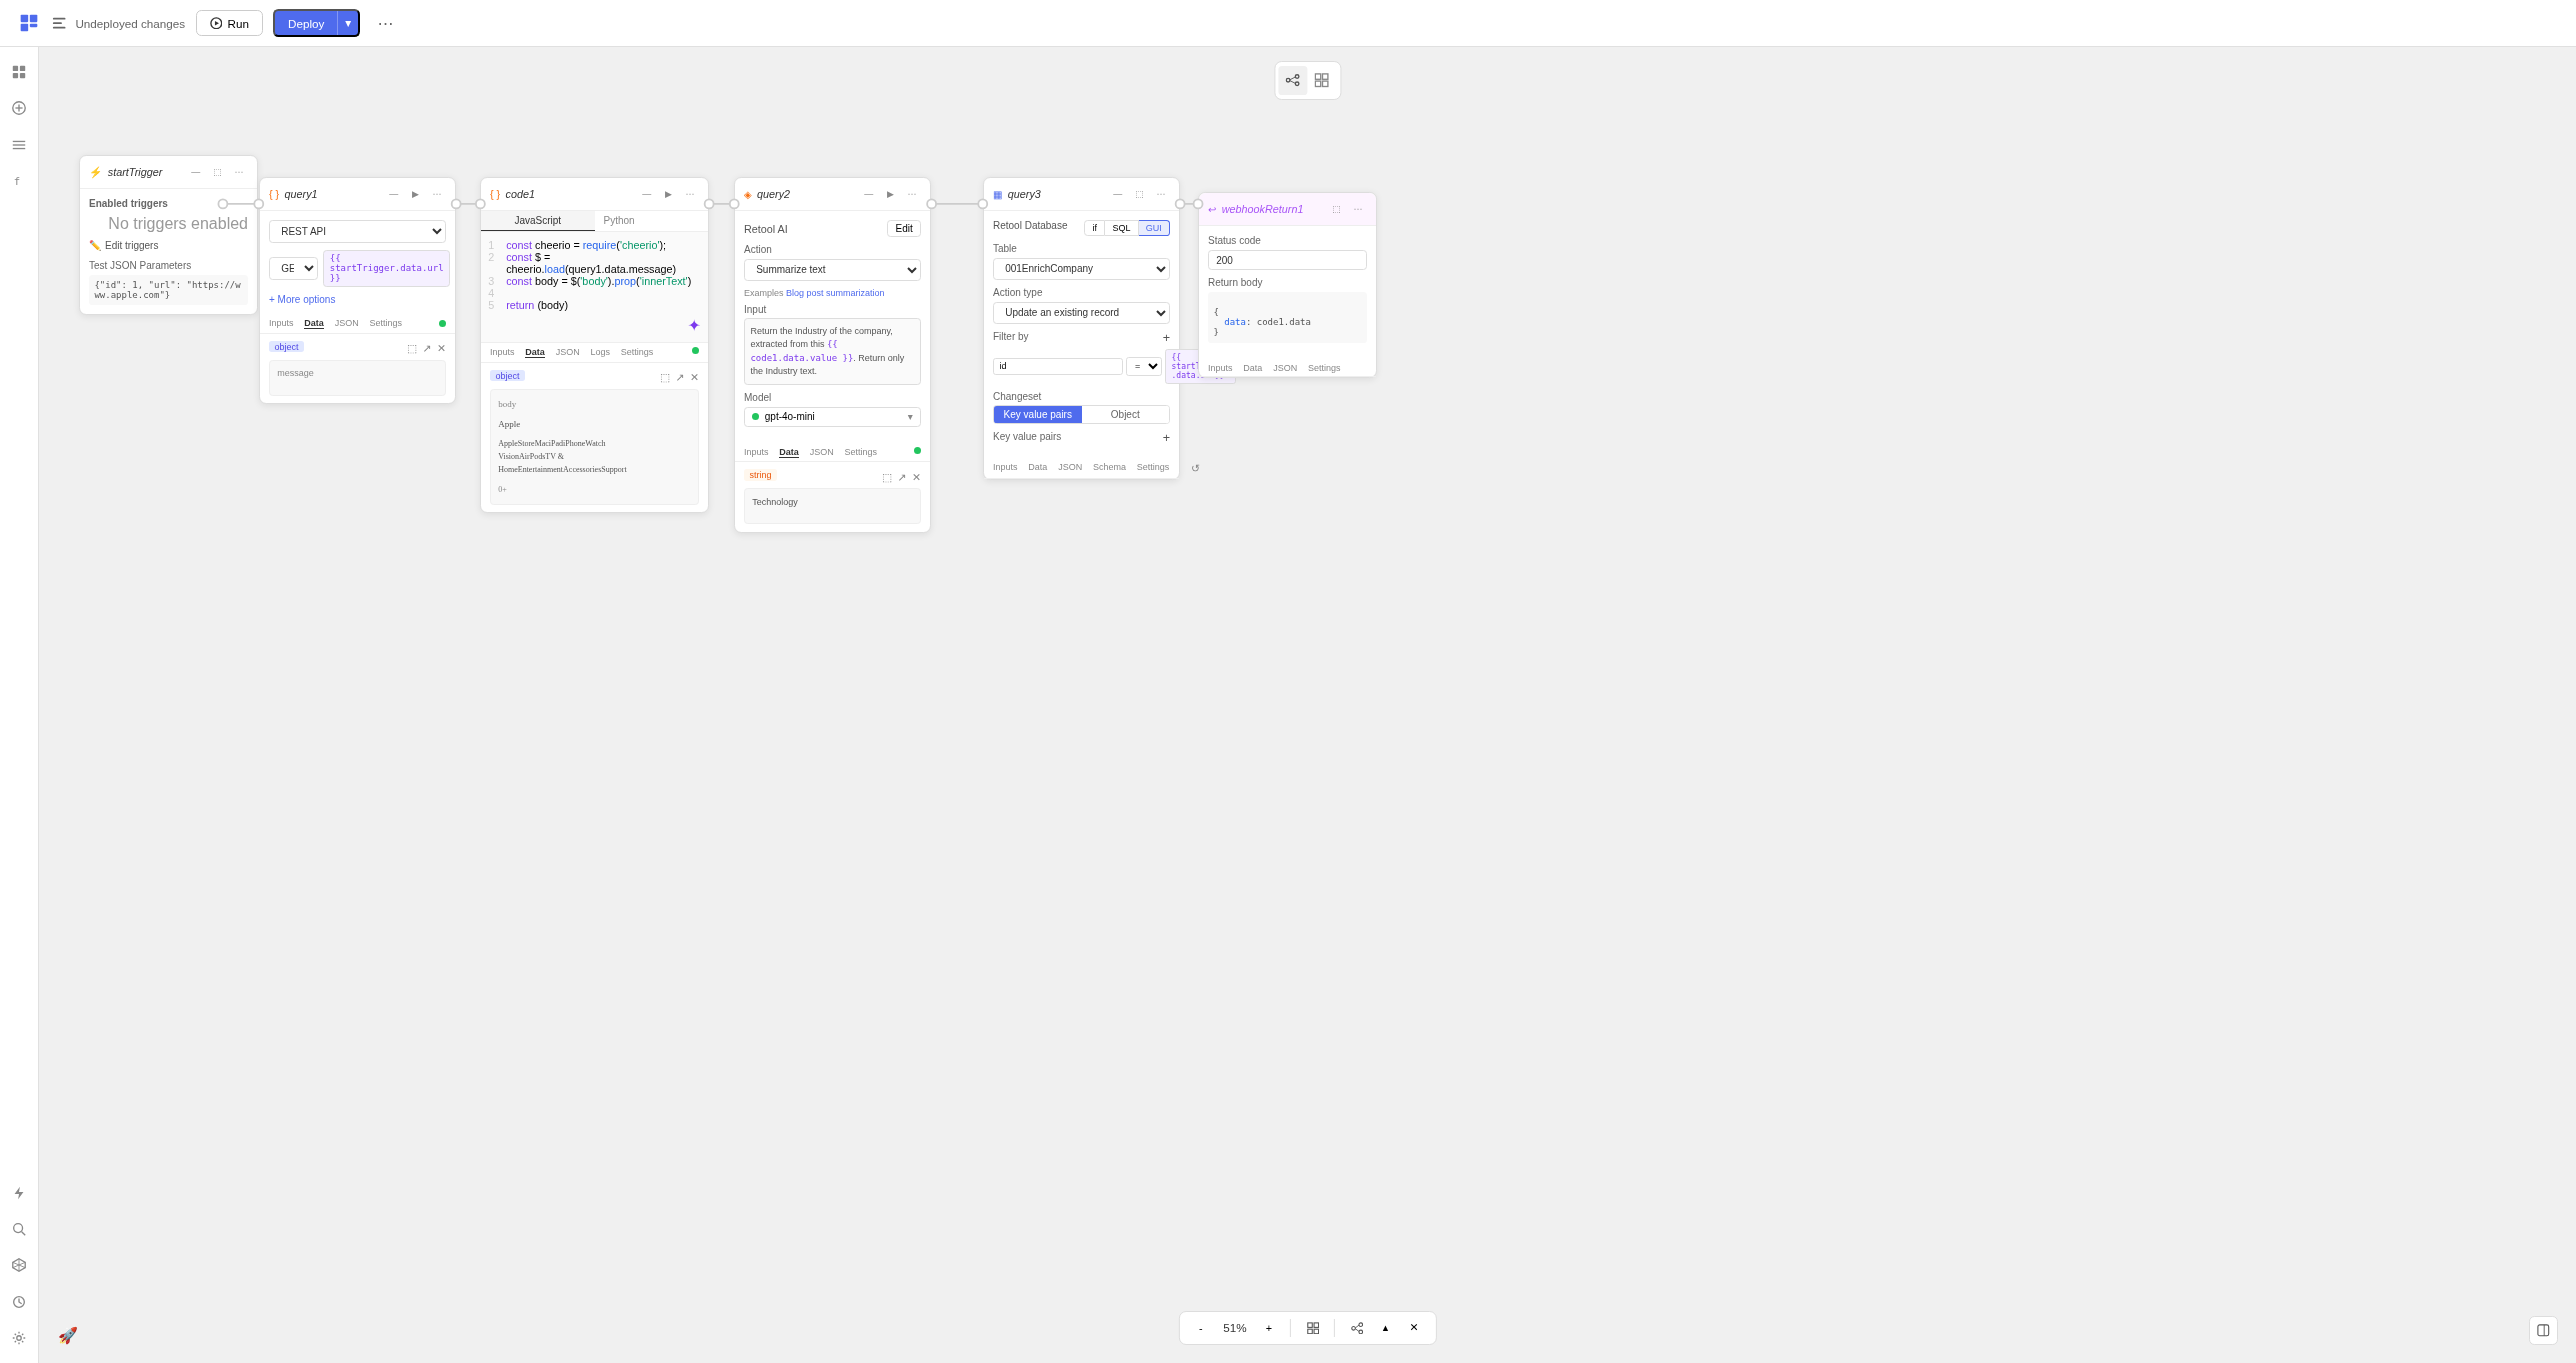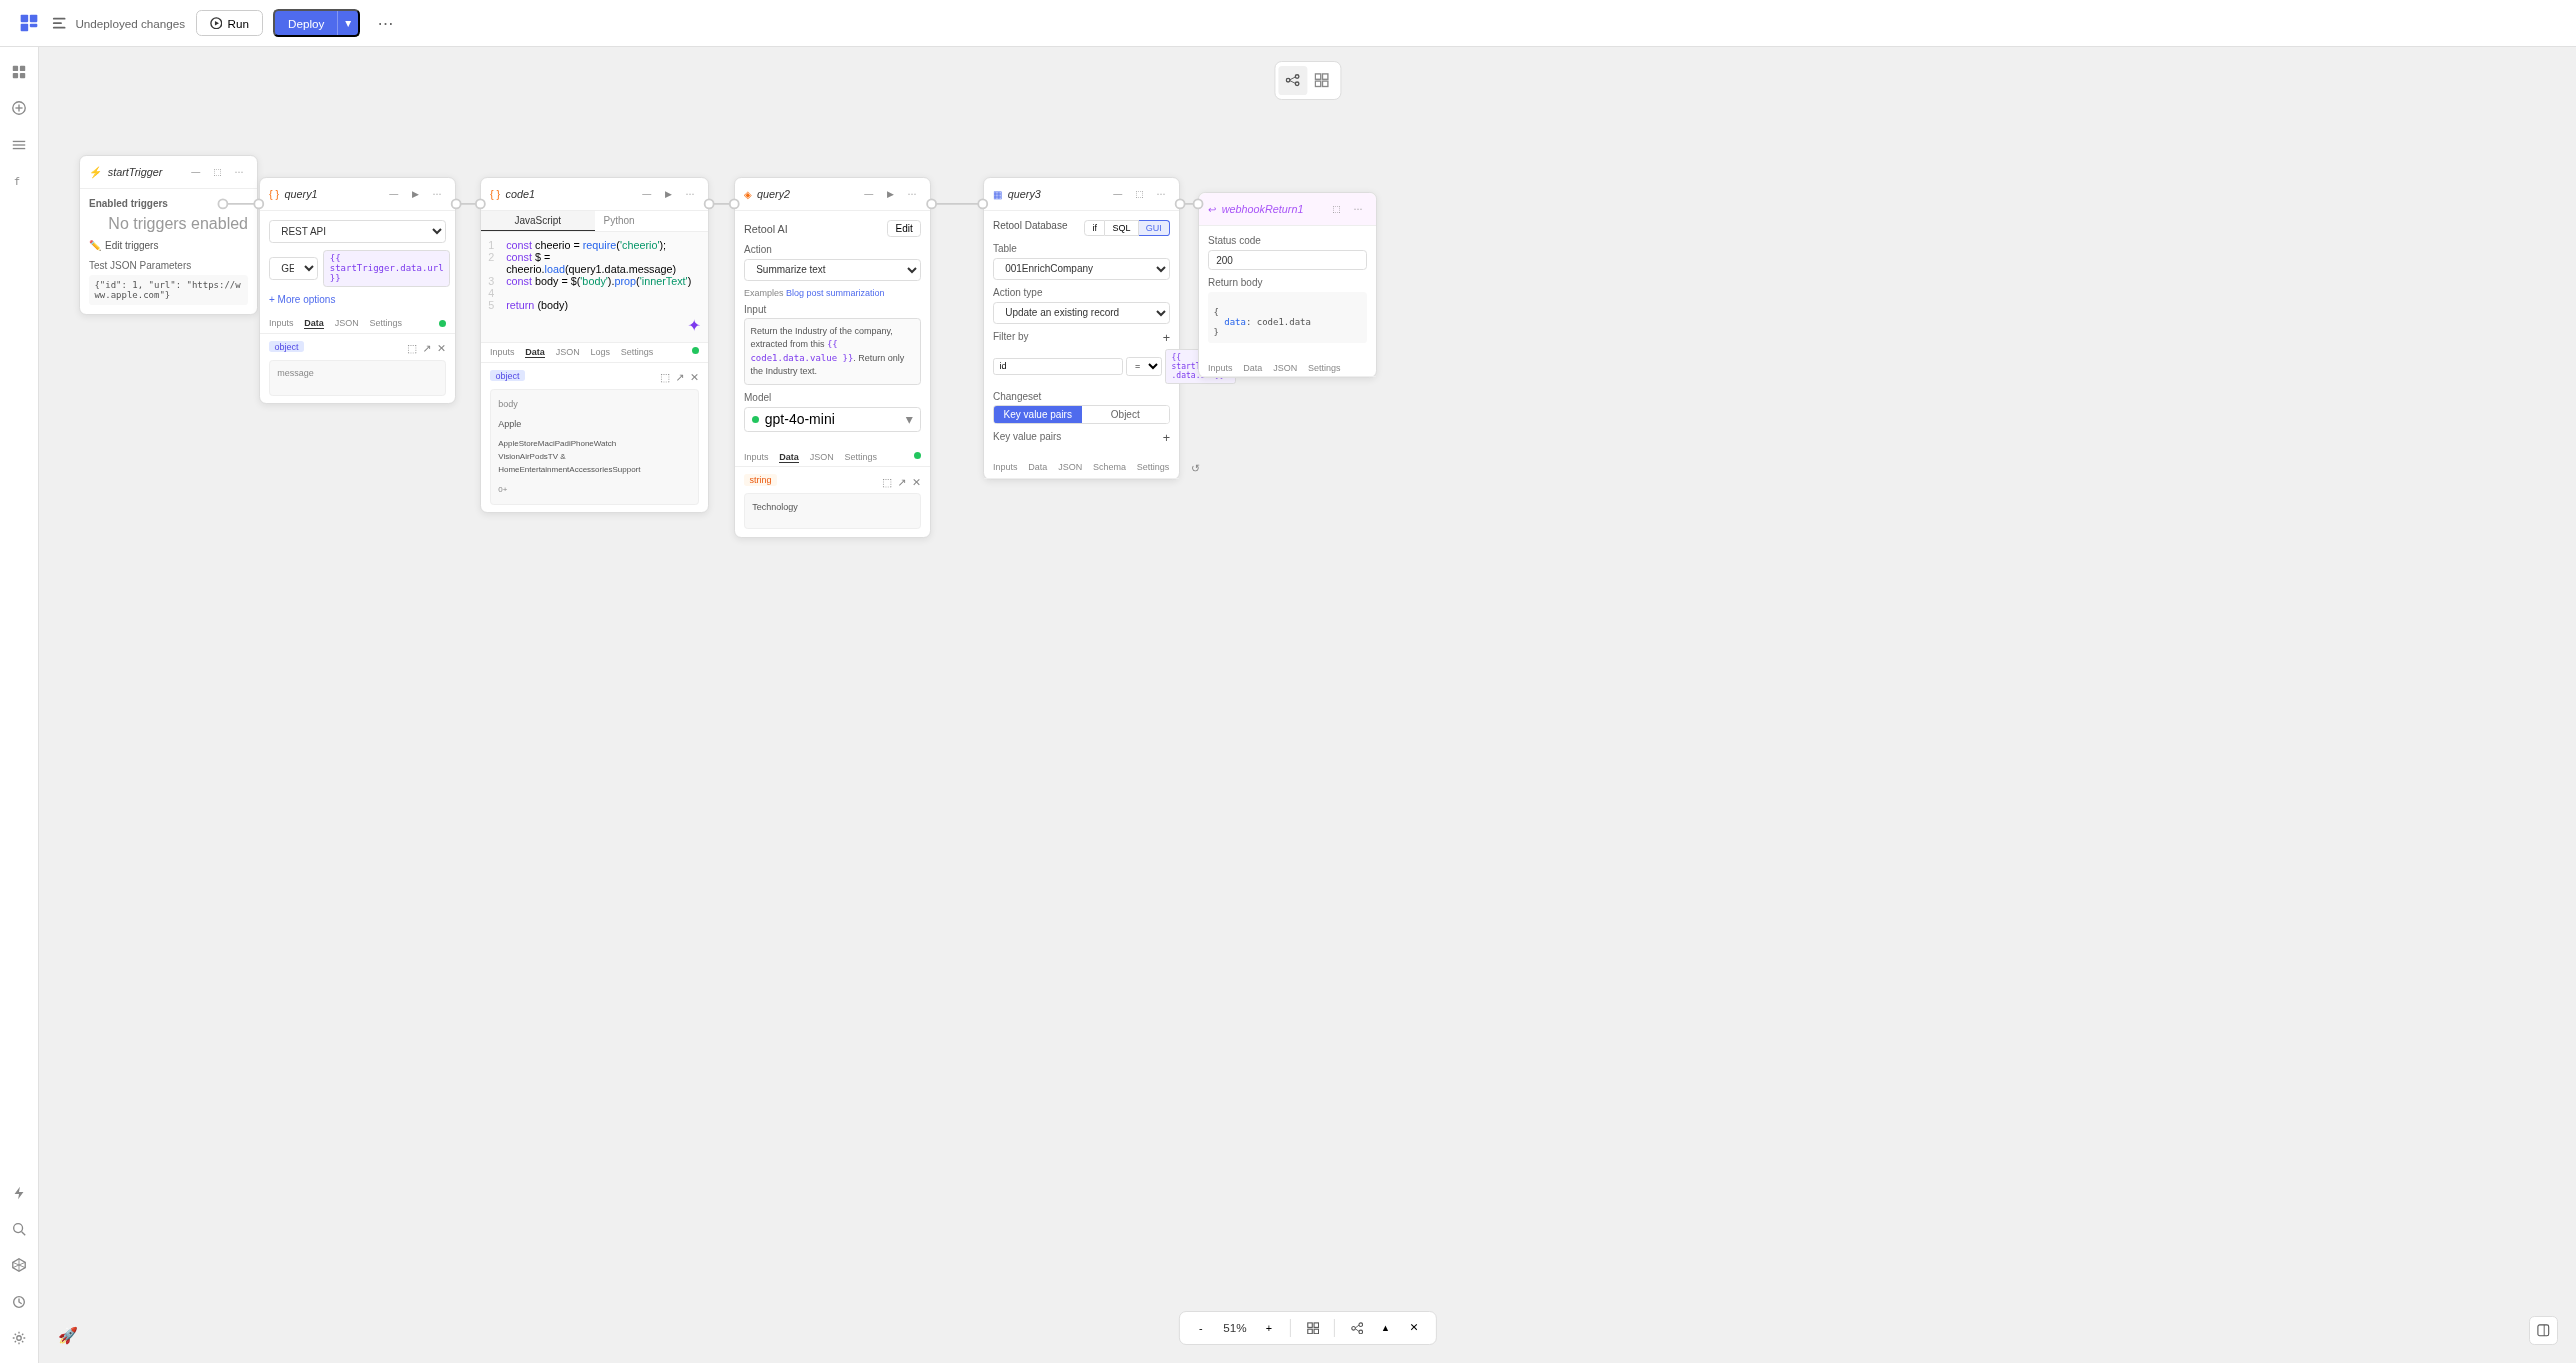--- a/index.html
+++ b/index.html
@@ -94,21 +94,21 @@
     .toggle-opt:not(.active) { background: #fff; color: #666; }
 
     
     .connector-svg { position: absolute; top: 0; left: 0; width: 100%; height: 100%; pointer-events: none; z-index: 5; }
     .json-code { font-family: monospace; font-size: 9px; color: #555; background: #f8f8f8; padding: 5.4px; border-radius: 3.6px; }
 
     
     .examples-link { font-size: 9px; color: #888; }
     .examples-link a { color: #4F6BED; text-decoration: none; }
 
-    .gpt-model { display: flex; align-items: center; gap: 5.4px; border: 0.9px solid #ddd; border-radius: 3.6px; padding: 3.6px 7.2px; font-size: 14px; }
+    .gpt-model { display: flex; align-items: center; gap: 5.4px; border: 0.9px solid #ddd; border-radius: 3.6px; padding: 3.6px 7.2px; font-size: 10px; }
     .model-dot { width: 7.2px; height: 7.2px; border-radius: 50%; background: #22c55e; }
 
     .node-mini-tabs { display: flex; gap: 10.8px; padding: 3.6px 9px; border-bottom: 0.9px solid #eee; }
     .node-mini-tab { font-size: 9px; color: #888; cursor: pointer; }
     .node-mini-tab.active { color: #333; font-weight: 600; border-bottom: 1.8px solid #333; }
   </style>
 </head>
 <body>
 
 <div class="topbar">
@@ -375,21 +375,21 @@
       </div>
       <div style="padding:7.2px 9px;">
         <div style="display:flex;justify-content:space-between;align-items:center;margin-bottom:3.6px;">
           <span class="data-tag">object</span>
           <div style="display:flex;gap:5.4px;">
             <span style="color:#888;cursor:pointer;font-size:10.8px;">⬚</span>
             <span style="color:#888;cursor:pointer;font-size:10.8px;">↗</span>
             <span style="color:#888;cursor:pointer;font-size:10.8px;">✕</span>
           </div>
         </div>
-        <div class="data-output" style="font-size:9px;line-height:1.6;">
+        <div class="data-output" style="font-size:9px;line-height:1.6;font-family:Liberation Serif, serif;">
           <div style="color:#888;">body</div>
           <div style="margin-top:5.4px;color:#555;">Apple</div>
           <div style="margin-top:7.2px;color:#555;font-size:8px;">AppleStoreMaciPadiPhoneWatch</div>
           <div style="color:#555;font-size:8px;">VisionAirPodsTV &amp; HomeEntertainmentAccessoriesSupport</div>
           <div style="margin-top:7.2px;color:#888;font-size:8px;">0+</div>
         </div>
       </div>
     </div>
 
     <div class="node-card query2-node">

